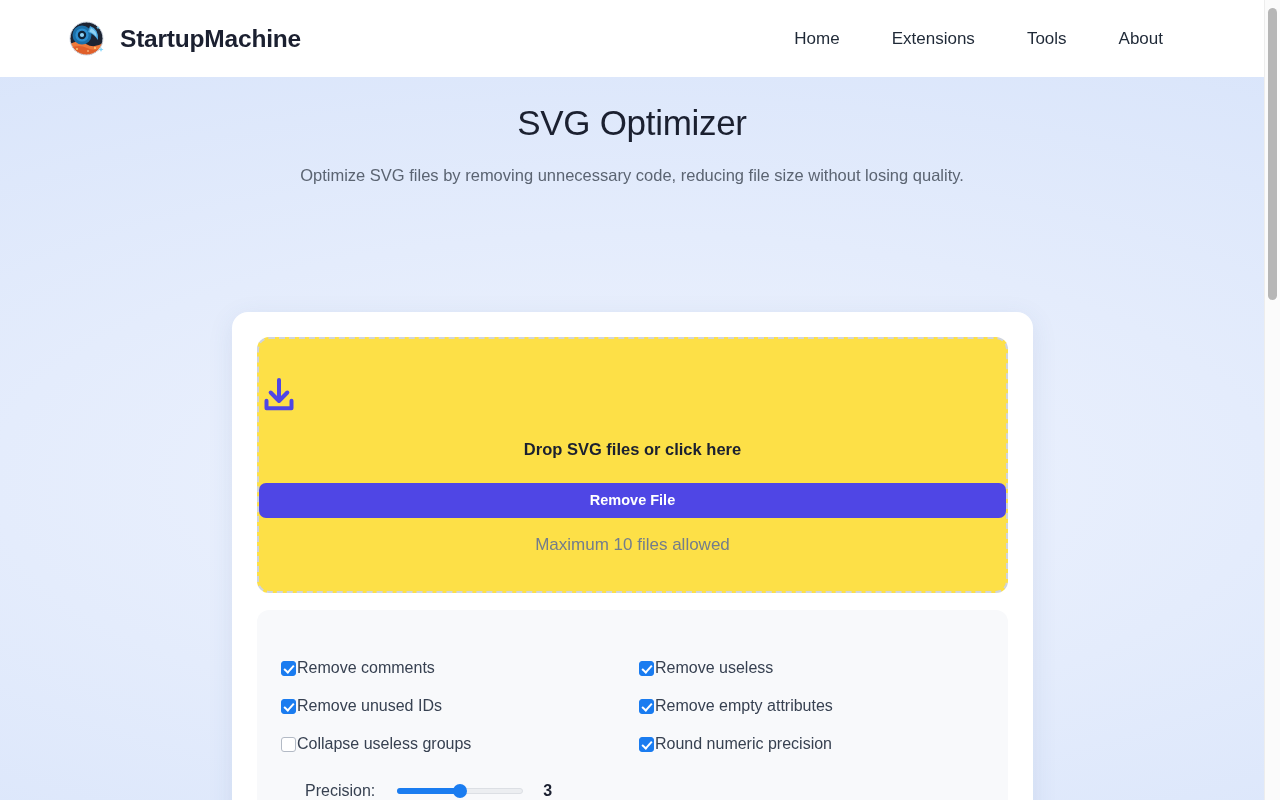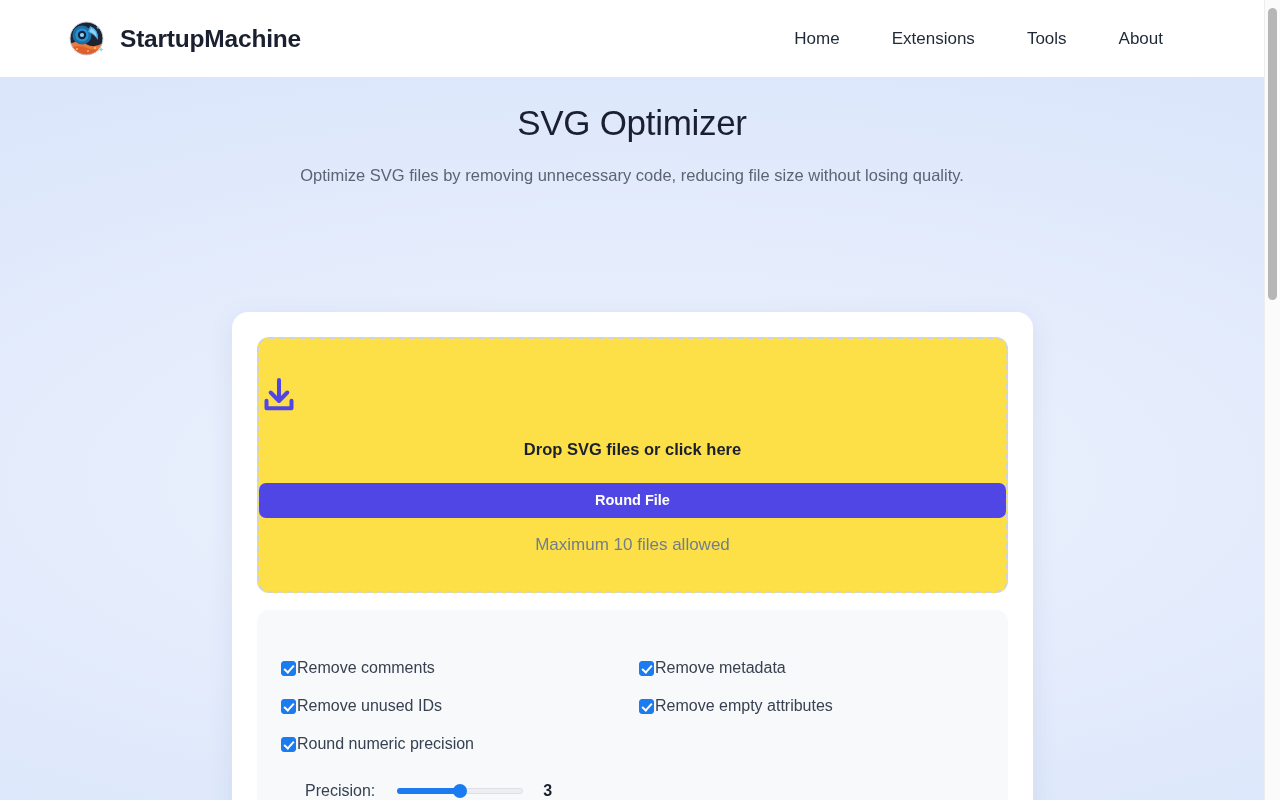--- a/index.html
+++ b/index.html
@@ -361,50 +361,54 @@
       <div class="dropzone">
 
         <svg class="dropzone-icon" width="40" height="40" viewBox="0 0 24 24">
           <path d="M12 3 L12 14.5" stroke="#4f46e5" stroke-width="2.4" stroke-linecap="round" fill="none"></path>
           <path d="M7 10.5 L12 15.6 L17 10.5" stroke="#4f46e5" stroke-width="2.4" stroke-linecap="round" stroke-linejoin="round" fill="none"></path>
           <path d="M4.5 15.5 L4.5 20 L19.5 20 L19.5 15.5" stroke="#4f46e5" stroke-width="2.4" stroke-linecap="round" stroke-linejoin="round" fill="none"></path>
         </svg>
 
         <div class="dropzone-title">Drop SVG files or click here</div>
 
-        <button class="choose-file-btn">Round File</button>
+        <button class="choose-file-btn">Remove File</button>
 
         <div class="dropzone-hint">Maximum 10 files allowed</div>
       </div>
 
       <div class="options-panel">
 
 
         <div class="options-grid">
 
           <label class="option-row">
             <span class="cb checked"></span>
             <span class="option-label">Remove comments</span>
           </label>
 
           <label class="option-row">
             <span class="cb checked"></span>
-            <span class="option-label">Remove metadata</span>
+            <span class="option-label">Remove useless</span>
           </label>
 
           <label class="option-row">
             <span class="cb checked"></span>
             <span class="option-label">Remove unused IDs</span>
           </label>
 
           <label class="option-row">
             <span class="cb checked"></span>
             <span class="option-label">Remove empty attributes</span>
           </label>
 
+          <label class="option-row">
+            <span class="cb"></span>
+            <span class="option-label">Collapse useless groups</span>
+          </label>
 
           <label class="option-row">
             <span class="cb checked"></span>
             <span class="option-label">Round numeric precision</span>
           </label>
 
         </div>
 
         <div class="precision-row">
           <span class="precision-label">Precision:</span>

